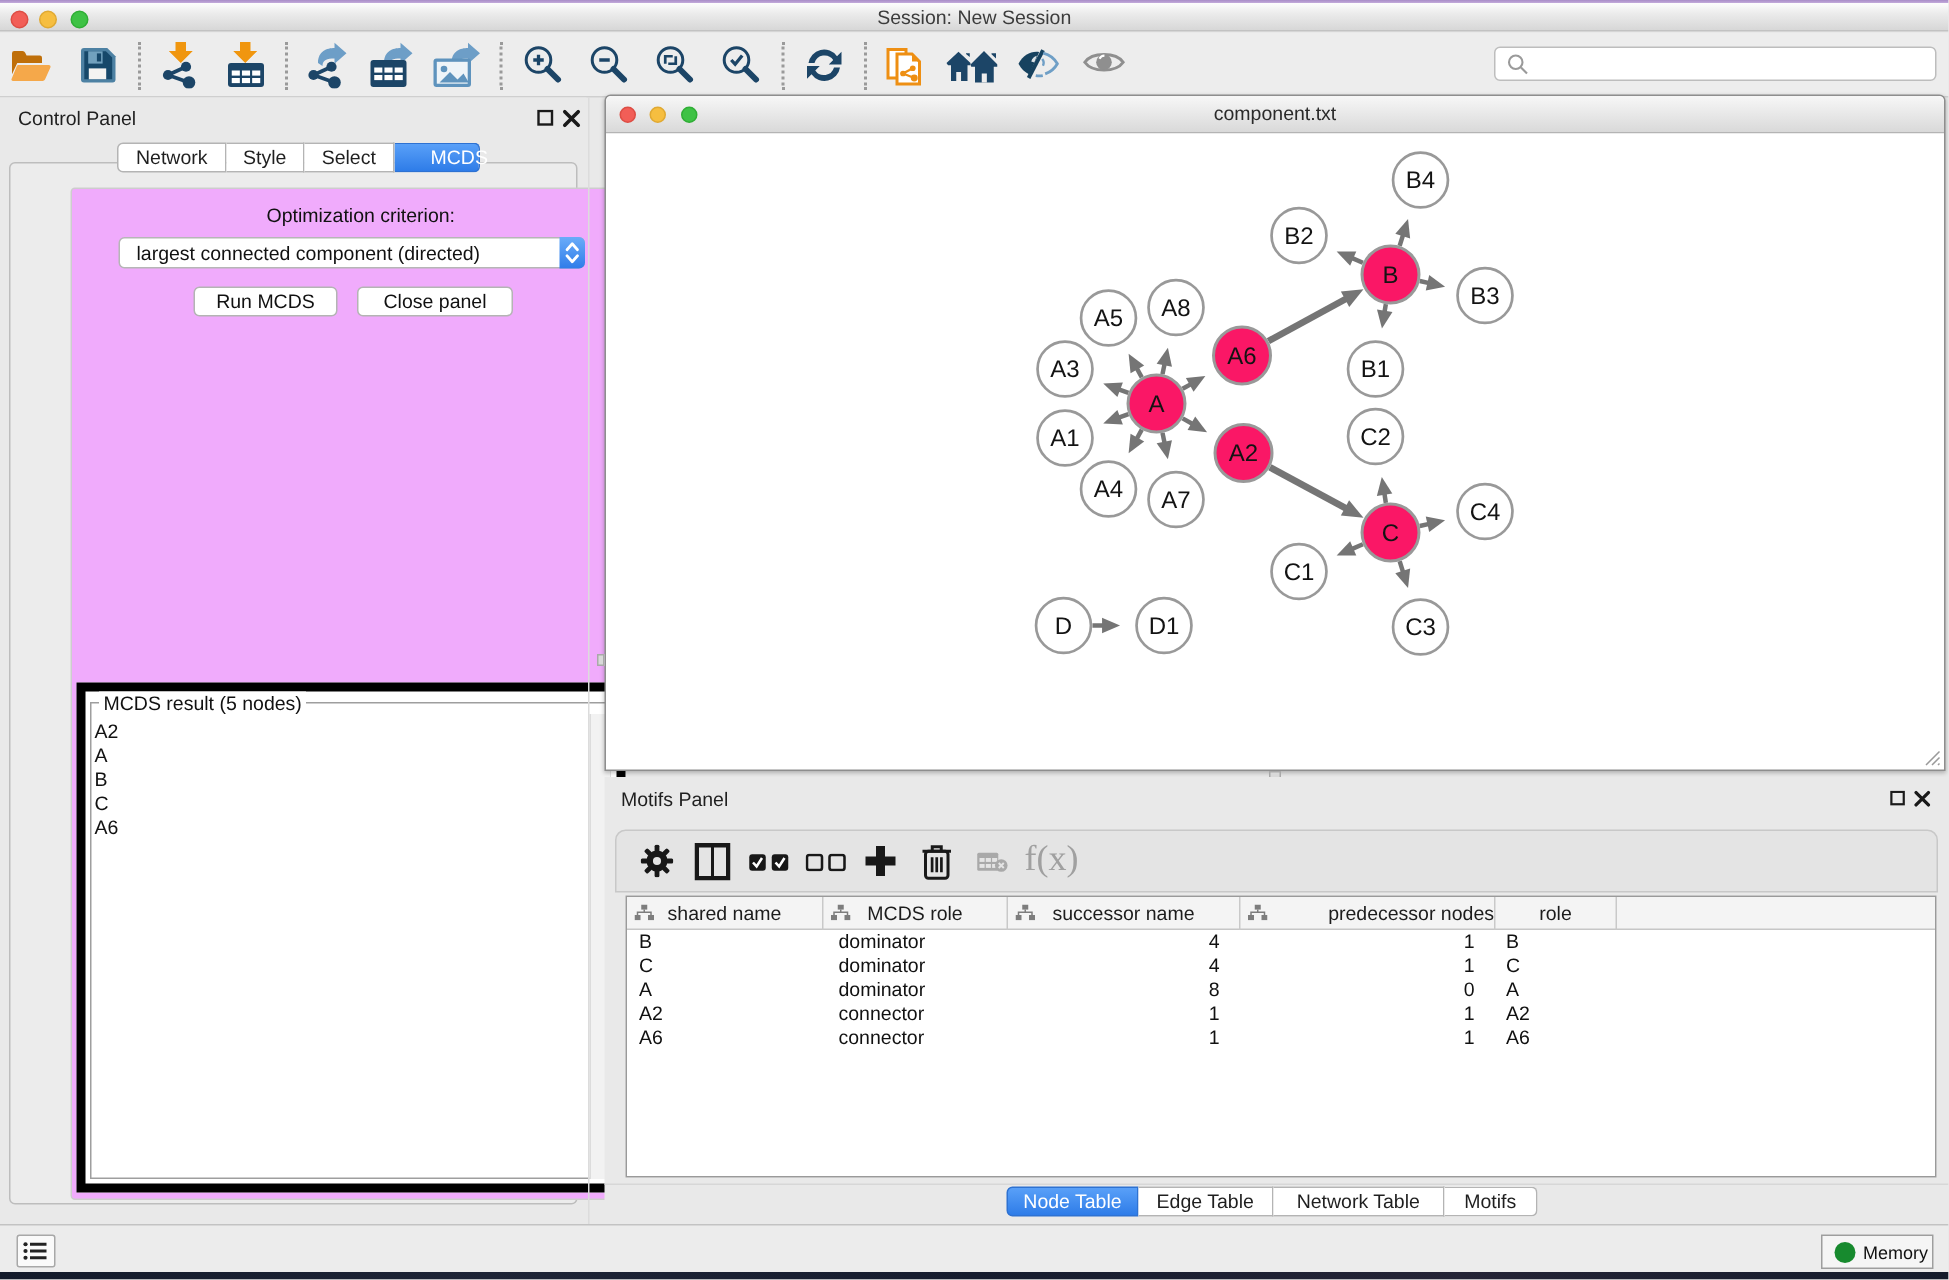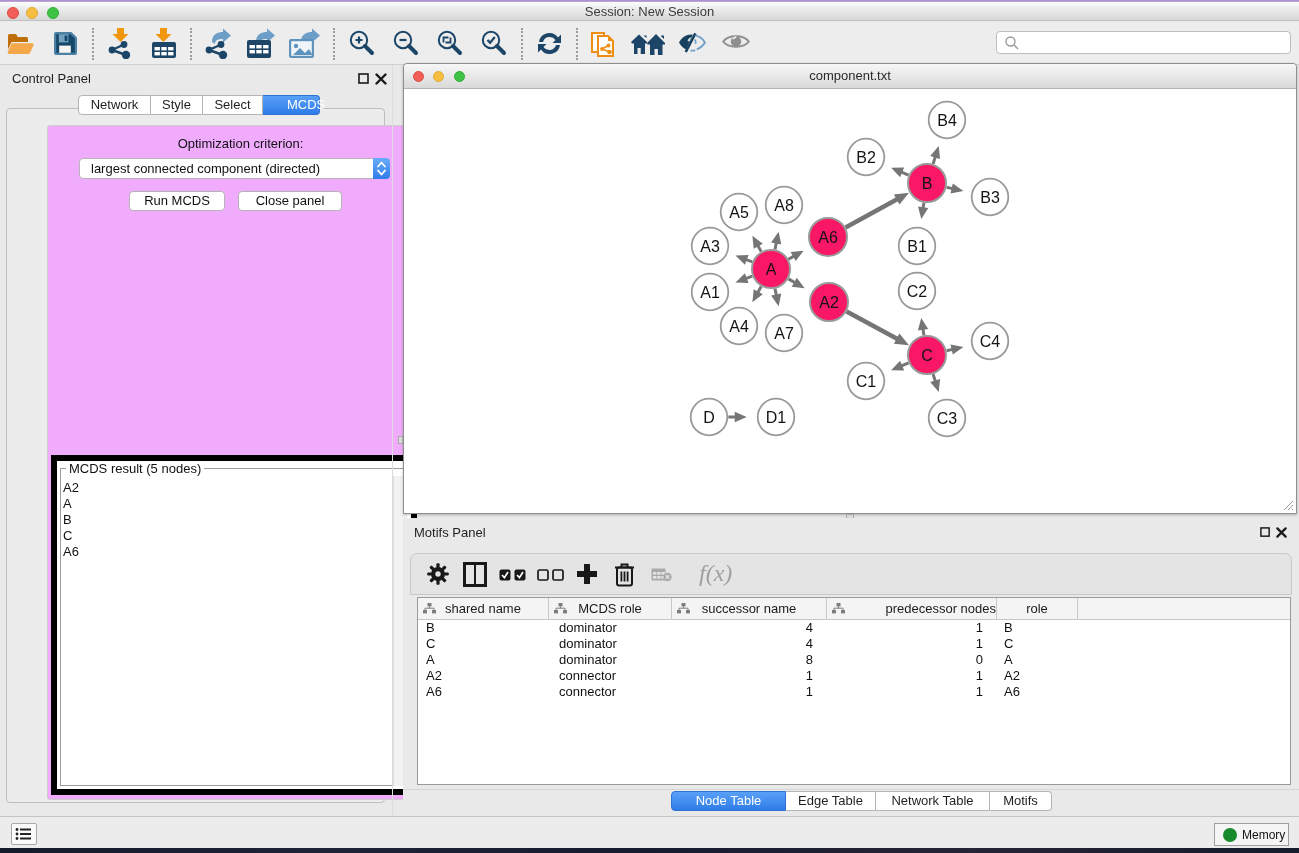--- a/index.html
+++ b/index.html
@@ -433,21 +433,21 @@
           <rect x="6.2" y="4" width="3.4" height="2.6"></rect>
           <rect x="10.4" y="4" width="3.4" height="2.6"></rect>
         <rect x="2" y="8" width="3.4" height="2.6"></rect>
           <rect x="6.2" y="8" width="3.4" height="2.6"></rect>
           <rect x="10.4" y="8" width="3.4" height="2.6"></rect>
       </g>
       <circle cx="16.5" cy="9" r="4.2" fill="#a9a9a9"></circle>
       <path d="M14.8 7.3 l3.4 3.4 M18.2 7.3 l-3.4 3.4" stroke="#e4e4e4" stroke-width="1.3"></path>
     </svg>
 
-    <div style="position:absolute;left:272px;top:6px;font-family:'Liberation Serif',serif;font-style:italic;font-size:24px;color:#a0a0a0;margin-left:16px;">f(x)</div>
+    <div style="position:absolute;left:272px;top:6px;font-family:'Liberation Serif',serif;font-size:24px;color:#a0a0a0;">f(x)</div>
   </div>
   <div id="ttable">
     <div id="thead">
         <div class="hc" style="left: 0px; width: 131px;"><svg width="13" height="12" viewBox="0 0 13 12" style="position:absolute;left:5px;top:5px">
             <rect x="4.5" y="0" width="4" height="3.4" fill="#7d7d7d"></rect>
             <rect x="0" y="7" width="4" height="3.4" fill="#7d7d7d"></rect>
             <rect x="9" y="7" width="4" height="3.4" fill="#7d7d7d"></rect>
             <path d="M6.5 3.4 V5.2 M2 7 V5.2 H11 V7" fill="none" stroke="#7d7d7d" stroke-width="1"></path>
           </svg><span>shared name</span></div>
         <div class="hc" style="left: 131px; width: 123px;"><svg width="13" height="12" viewBox="0 0 13 12" style="position:absolute;left:5px;top:5px">
@@ -503,21 +503,21 @@
           <span style="left:8px">A6</span>
           <span style="left:141px">connector</span>
           <span class="num" style="left:300px;width:95px">1</span>
           <span class="num" style="left:470px;width:95px">1</span>
           <span style="left:586px">A6</span>
         </div>
       </div>
   </div>
   <div class="botline"></div>
   <div class="seg" style="left:268px;top:273px;">
-    <span class="sel" style="width:115px;">Node Table</span>
+    <span class="sel" style="width:88px;">Node Table</span>
       <span style="width:90px;">Edge Table</span>
       <span style="width:114px;">Network Table</span>
       <span style="width:62px;">Motifs</span>
   </div>
 </div>
 
 <div id="statusbar" class="abs">
   <div id="listbtn">
     <svg width="18" height="14" style="position:absolute;left:3px;top:3px" viewBox="0 0 18 14">
       <circle cx="2" cy="2.5" r="1.4" fill="#222"></circle>

